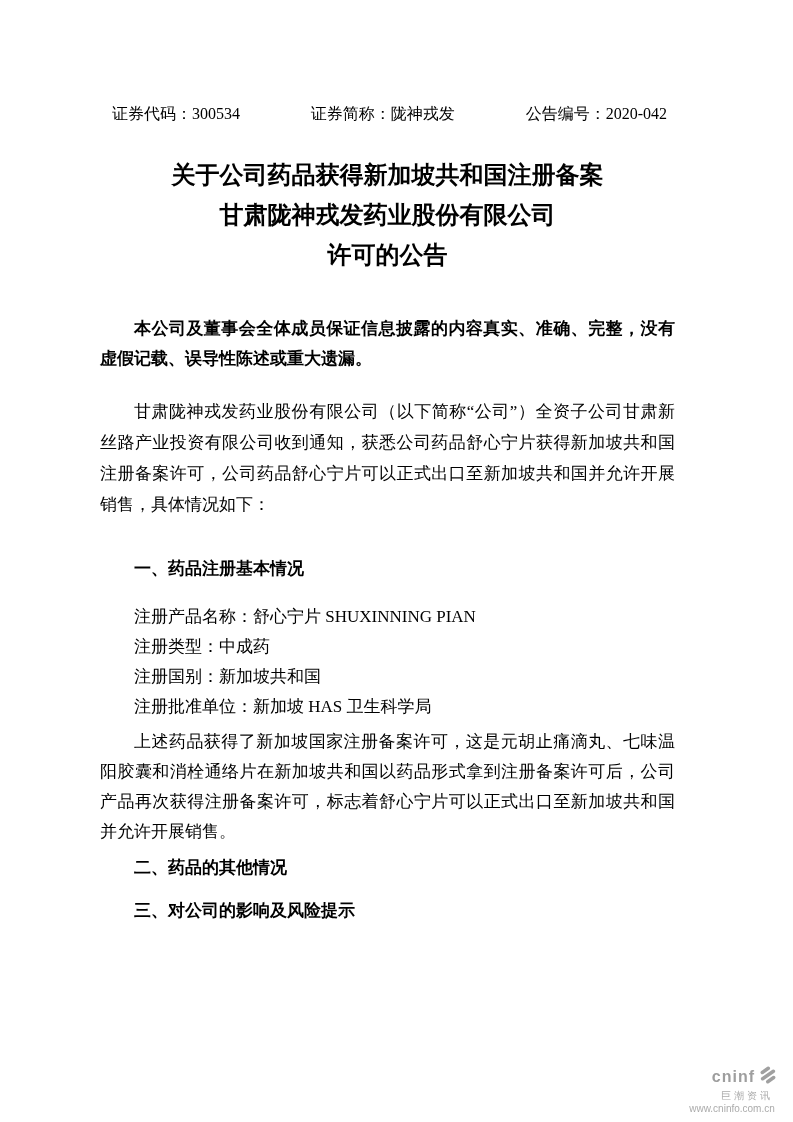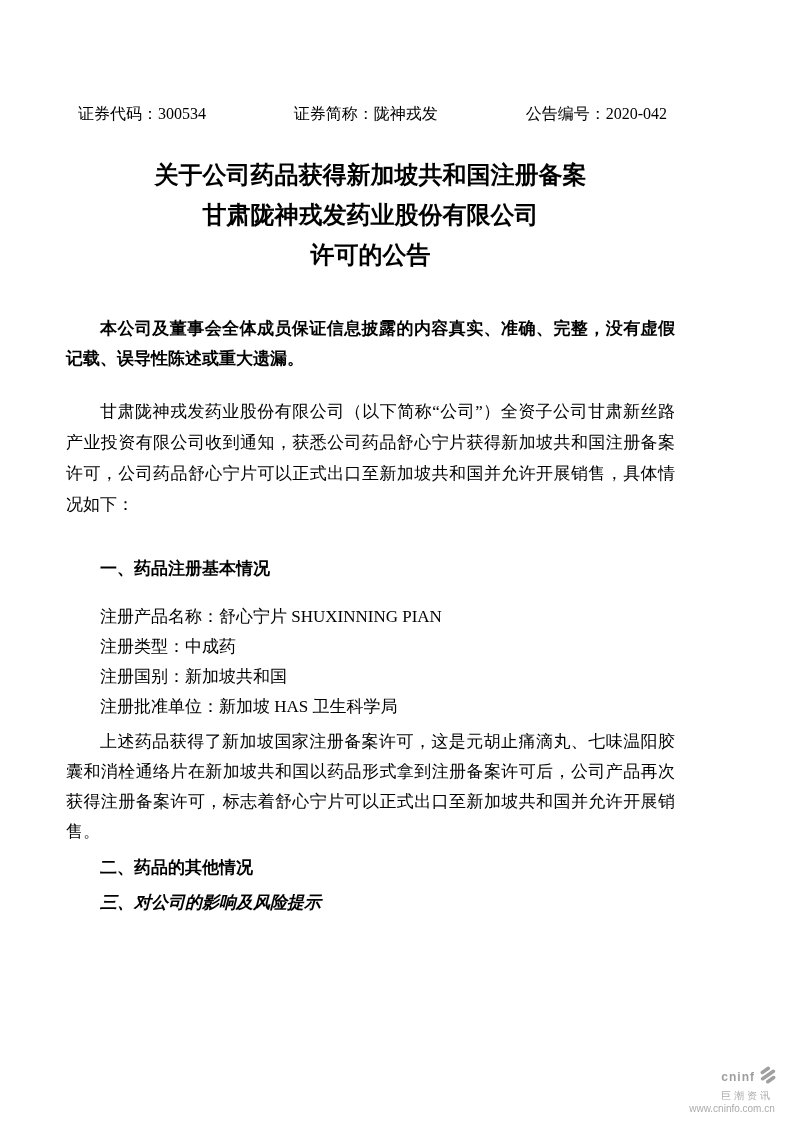--- a/index.html
+++ b/index.html
@@ -6,21 +6,21 @@
   body {
     width: 793px;
     height: 1122px;
     background: #ffffff;
     color: #000000;
     font-family: "Liberation Serif", "DejaVu Serif", serif;
     position: relative;
     overflow: hidden;
   }
   .doc {
-    padding: 103px 118px 0 66px;
+    padding: 103px 118px 0 100px;
     box-sizing: border-box;
     width: 793px;
   }
   .header-row {
     display: flex;
     justify-content: space-between;
     font-size: 16px;
     line-height: 22px;
     margin: 0 8px 0 12px;
     white-space: nowrap;
@@ -50,21 +50,21 @@
   .intro-para   { margin-top: 22px; }
   .sec-heading {
     font-size: 17px;
     font-weight: bold;
     line-height: 31px;
     text-indent: 2em;
     margin: 0;
   }
   .heading-1 { margin-top: 33px; }
   .heading-2 { margin-top: 5px; }
-  .heading-3 { margin-top: 4px; font-style: italic; }
+  .heading-3 { margin-top: 12px; }
   .reg-list { margin-top: 18px; }
   .reg-line {
     font-size: 17px;
     line-height: 30px;
     text-indent: 2em;
   }
   .after-list  { margin-top: 5px; line-height: 30px; }
   .sec2-para   { margin-top: 0; line-height: 30px; }
   .sec3-para   { margin-top: 3px; }
 
@@ -80,21 +80,21 @@
   }
   .cninfo-top {
     display: flex;
     align-items: center;
     justify-content: flex-end;
     padding-right: 8px;
   }
   .cninfo-word {
     font-family: "Liberation Sans", "DejaVu Sans", sans-serif;
     font-weight: bold;
-    font-size: 12px;
+    font-size: 16px;
     letter-spacing: 1px;
     color: #9e9e9e;
   }
   .cninfo-swirl { margin-left: 2px; }
   .cninfo-cn {
     font-size: 10px;
     letter-spacing: 3px;
     color: #ababab;
     margin-top: 1px;
     padding-right: 14px;

